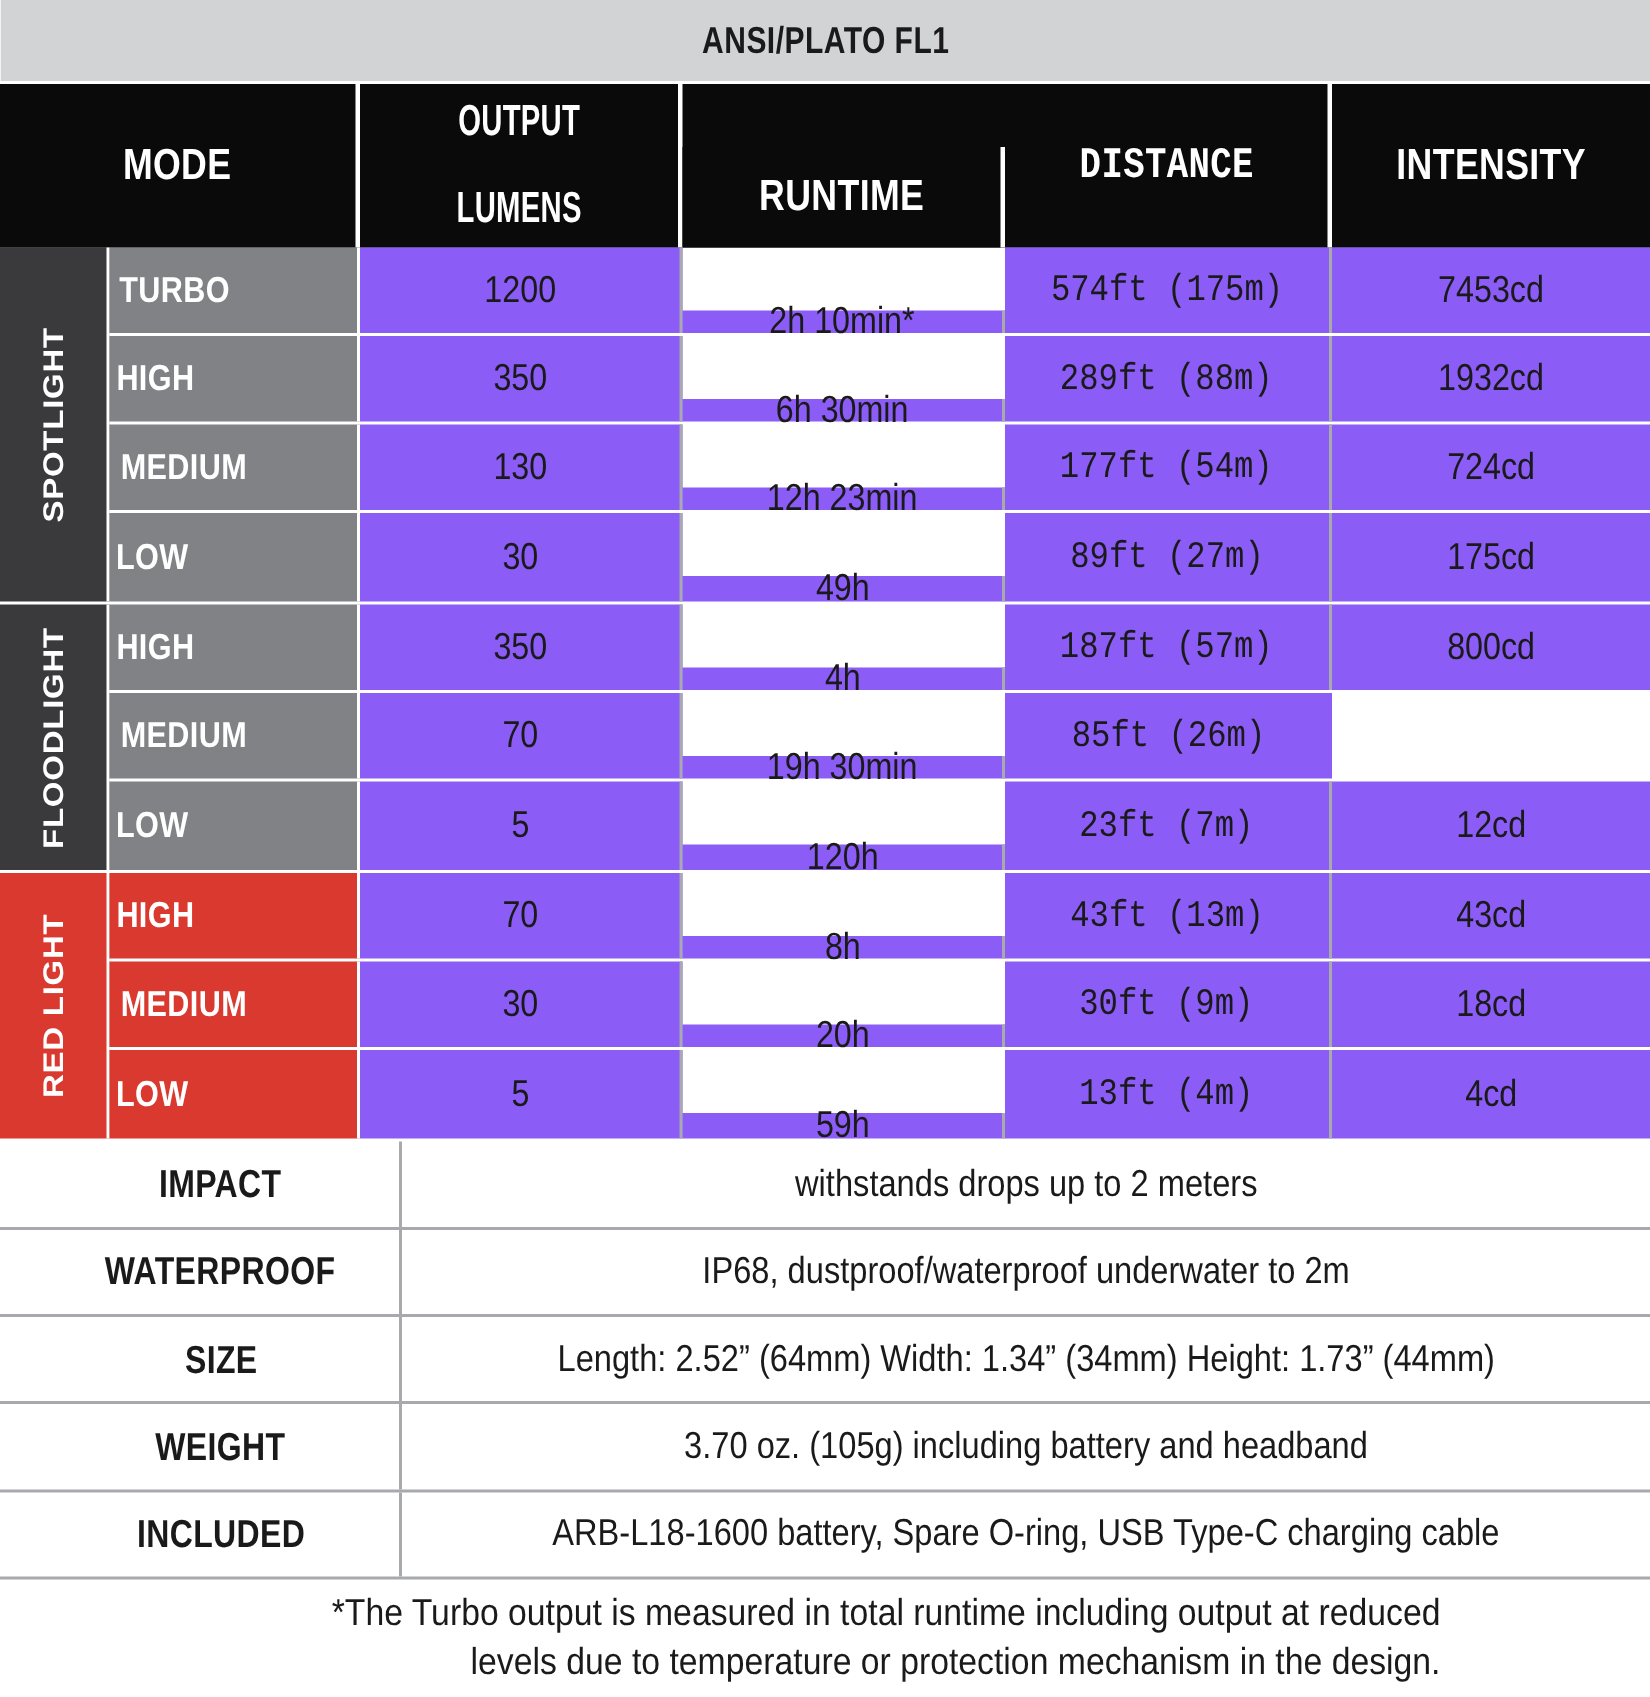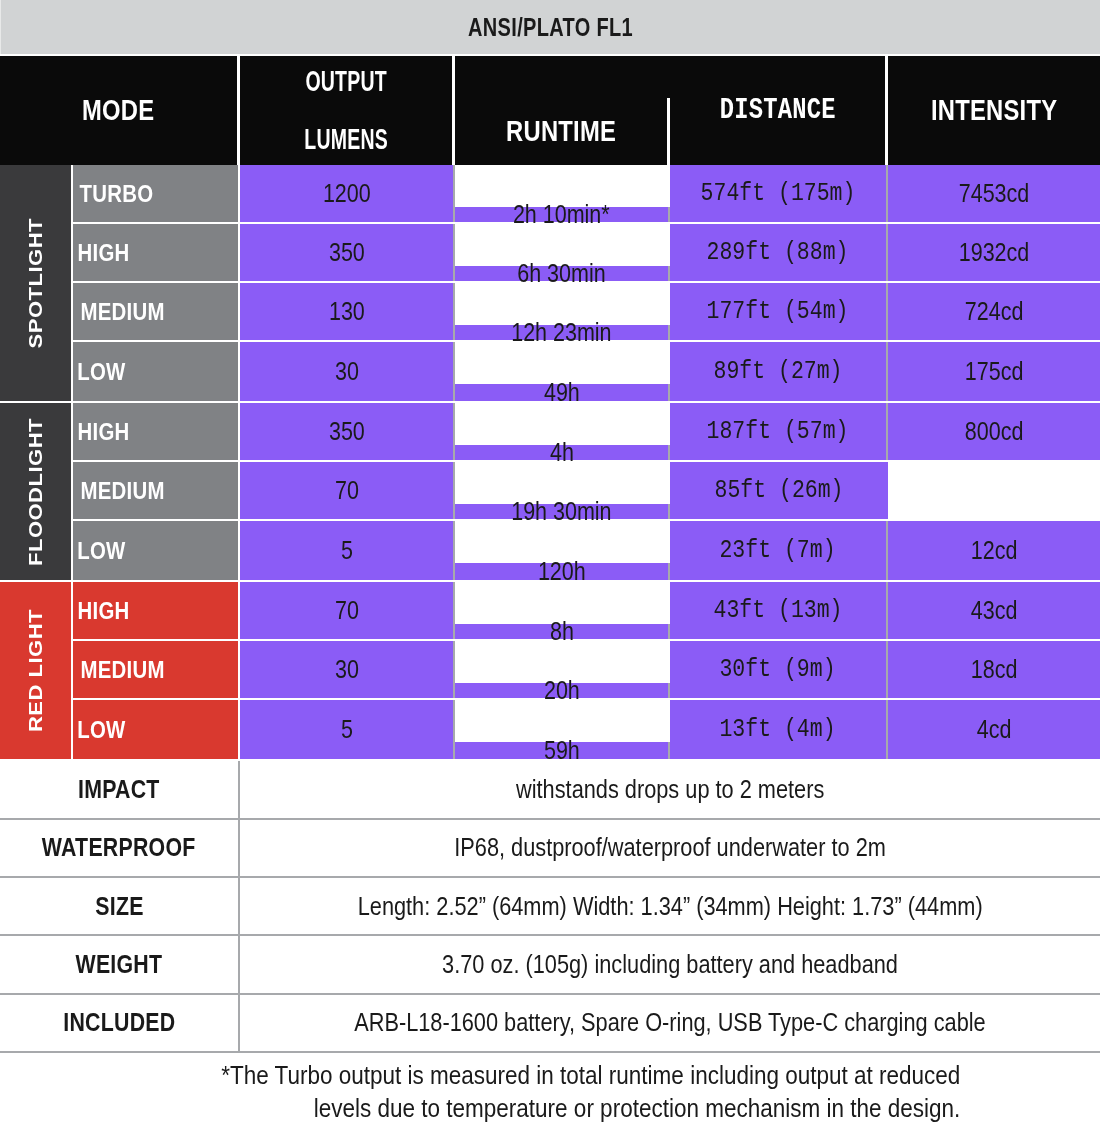--- a/index.html
+++ b/index.html
@@ -141,20 +141,21 @@
     width: 240px;
     flex: 0 0 240px;
     display: flex;
     align-items: center;
     justify-content: center;
     color: #1a1a1a;
     font-size: 26px;
     font-weight: bold;
     letter-spacing: 0.3px;
     border-right: 2px solid #a7a9ac;
+    margin-left: 28px;
   }
   .spec-label span { display: block; transform: scaleX(0.82); }
   .spec-value {
     flex: 1 1 auto;
     display: flex;
     align-items: center;
     justify-content: center;
     color: #1a1a1a;
     font-size: 25px;
     text-align: center;

